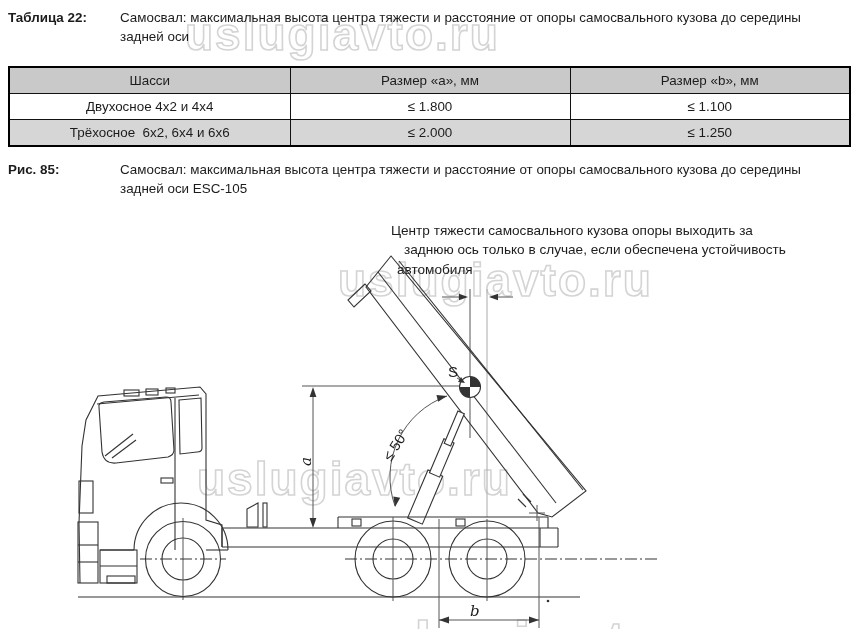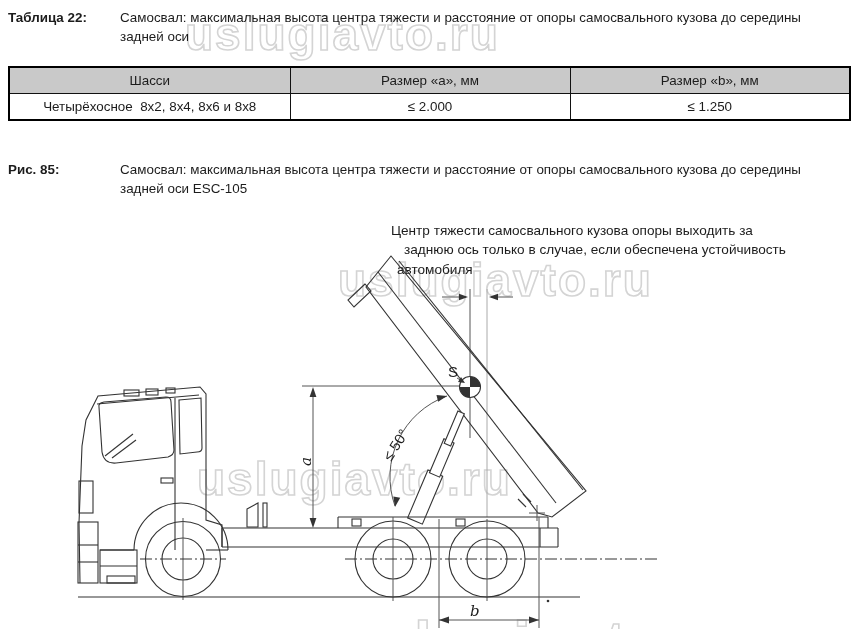--- a/index.html
+++ b/index.html
@@ -66,21 +66,26 @@
       <col style="width:280px">
       <col style="width:280px">
     </colgroup>
   <tbody>
       <tr>
     <th>Шасси</th>
     <th>Размер «а», мм</th>
     <th>Размер «b», мм</th>
   </tr>
   <tr>
-    <td>Четырёхосное  8x2, 8x4, 8x6 и 8x8</td>
+    <td>Двухосное 4x2 и 4x4</td>
+    <td>≤ 1.800</td>
+    <td>≤ 1.100</td>
+  </tr>
+  <tr class="alt">
+    <td>Трёхосное  6x2, 6x4 и 6x6</td>
     <td>≤ 2.000</td>
     <td>≤ 1.250</td>
   </tr>
 </tbody>
   </table>
 
 <div class="cap-row" style="top:160px;">
   <div class="cap-label">Рис. 85:</div>
   <div class="cap-text">Самосвал: максимальная высота центра тяжести и расстояние от опоры самосвального кузова до середины задней оси ESC-105</div>
 </div>

